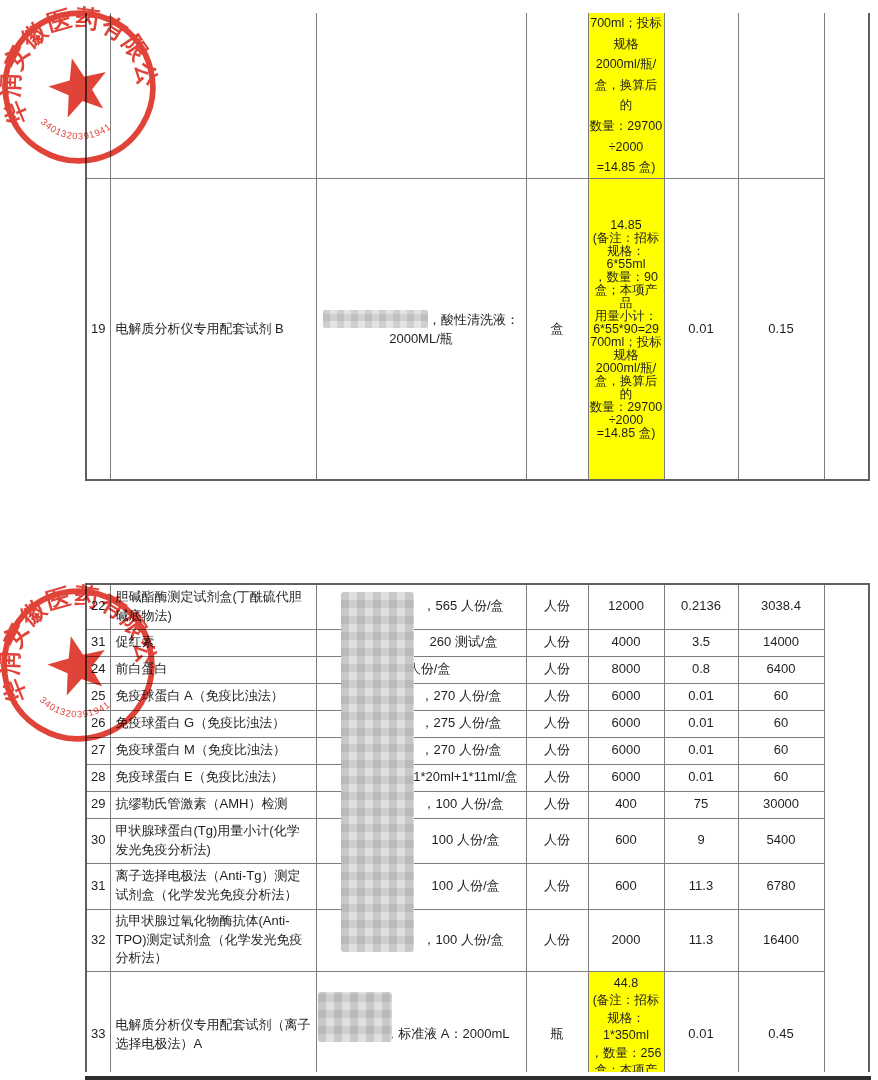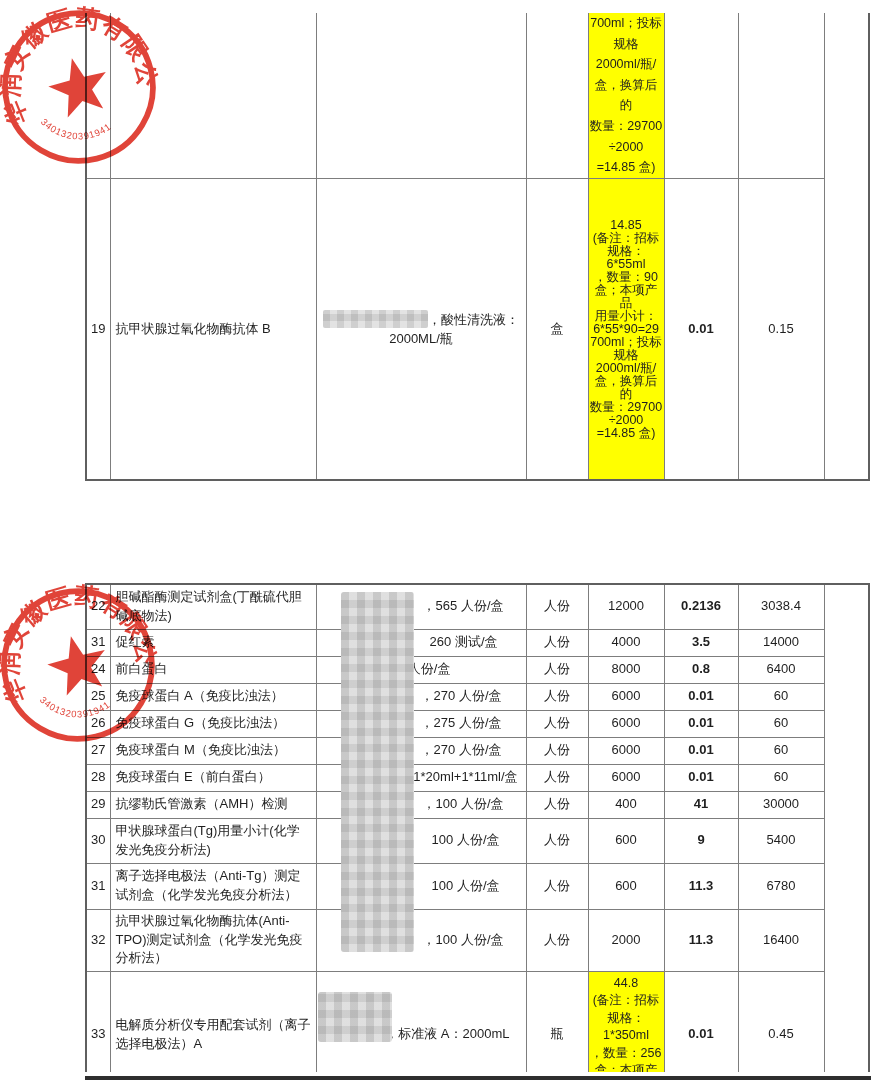--- a/index.html
+++ b/index.html
@@ -7,21 +7,21 @@
        font-family:"Liberation Sans","DejaVu Sans",sans-serif;color:#1f1f1f}
   .tclip{position:absolute;left:85px;width:790px;overflow:hidden}
   .t1clip{top:13px;height:500px}
   .t2clip{top:583px;height:489px}
   table.tbl{border-collapse:collapse;table-layout:fixed;width:783px;background:#fff;border:2px solid #5f5f5f}
   .t1clip table.tbl{margin-top:-3px}
   td{border:1px solid #7d7d7d;font-size:13px;text-align:center;vertical-align:middle;
      padding:1px 2px;overflow:hidden;line-height:1.45}
   td.name{text-align:left;padding:2px 5px}
   td.qty.hl{background:#ffff00;font-size:12.5px;white-space:pre-line;padding:0 1px}
-  td.price{font-weight:700}
+  td.price{font-weight:400}
   tr.carry td.qty{vertical-align:top;line-height:20.6px;padding-top:1px}
   tr.r19 td.qty{line-height:13px}
   tr.r33 td.qty{vertical-align:top;line-height:17.6px;padding-top:3px}
   .mosaic{display:inline-block;vertical-align:-4px;height:16px;border-radius:2px;
     background:repeating-linear-gradient(90deg,rgba(110,110,110,.20) 0 7px,rgba(190,190,190,.10) 7px 14px),
                repeating-linear-gradient(0deg,#e7e7e7 0 7px,#d3d3d3 7px 14px)}
   .m105{width:105px;height:18px}
   .mstrip{position:absolute;z-index:5;border-radius:3px;
     background:repeating-linear-gradient(90deg,rgba(110,110,110,.22) 0 8px,rgba(200,200,200,.10) 8px 16px),
                repeating-linear-gradient(0deg,#e2e2e2 0 8px,#cfcfcf 8px 16px)}
@@ -60,21 +60,21 @@
 盒，换算后的
 数量：29700
 ÷2000
 =14.85 盒)</td>
   <td class="price"></td>
   <td></td>
   <td rowspan="4"></td>
 </tr>
 <tr class="r19" style="height:302px">
   <td>19</td>
-  <td class="name">抗甲状腺过氧化物酶抗体 B</td>
+  <td class="name">电解质分析仪专用配套试剂 B</td>
   <td><span class="mosaic m105"></span><span>，酸性清洗液：2000ML/瓶</span></td>
   <td>盒</td>
   <td class="qty hl">14.85
 (备注：招标
 规格：
 6*55ml
 ，数量：90
 盒；本项产品
 用量小计：
 6*55*90=29
@@ -156,34 +156,34 @@
   <td>27</td>
   <td class="name">免疫球蛋白 M（免疫比浊法）</td>
   <td style="text-align:right;padding-right:24px">，270 人份/盒</td>
   <td>人份</td>
   <td>6000</td>
   <td class="price">0.01</td>
   <td>60</td>
 </tr>
 <tr style="height:27px">
   <td>28</td>
-  <td class="name">免疫球蛋白 E（前白蛋白）</td>
+  <td class="name">免疫球蛋白 E（免疫比浊法）</td>
   <td style="text-align:right;padding-right:8px">，1*20ml+1*11ml/盒</td>
   <td>人份</td>
   <td>6000</td>
   <td class="price">0.01</td>
   <td>60</td>
 </tr>
 <tr style="height:27px">
   <td>29</td>
   <td class="name">抗缪勒氏管激素（AMH）检测</td>
   <td style="text-align:right;padding-right:22px">，100 人份/盒</td>
   <td>人份</td>
   <td>400</td>
-  <td class="price">41</td>
+  <td class="price">75</td>
   <td>30000</td>
 </tr>
 <tr style="height:45px">
   <td>30</td>
   <td class="name">甲状腺球蛋白(Tg)用量小计(化学发光免疫分析法)</td>
   <td style="text-align:right;padding-right:26px">100 人份/盒</td>
   <td>人份</td>
   <td>600</td>
   <td class="price">9</td>
   <td>5400</td>

